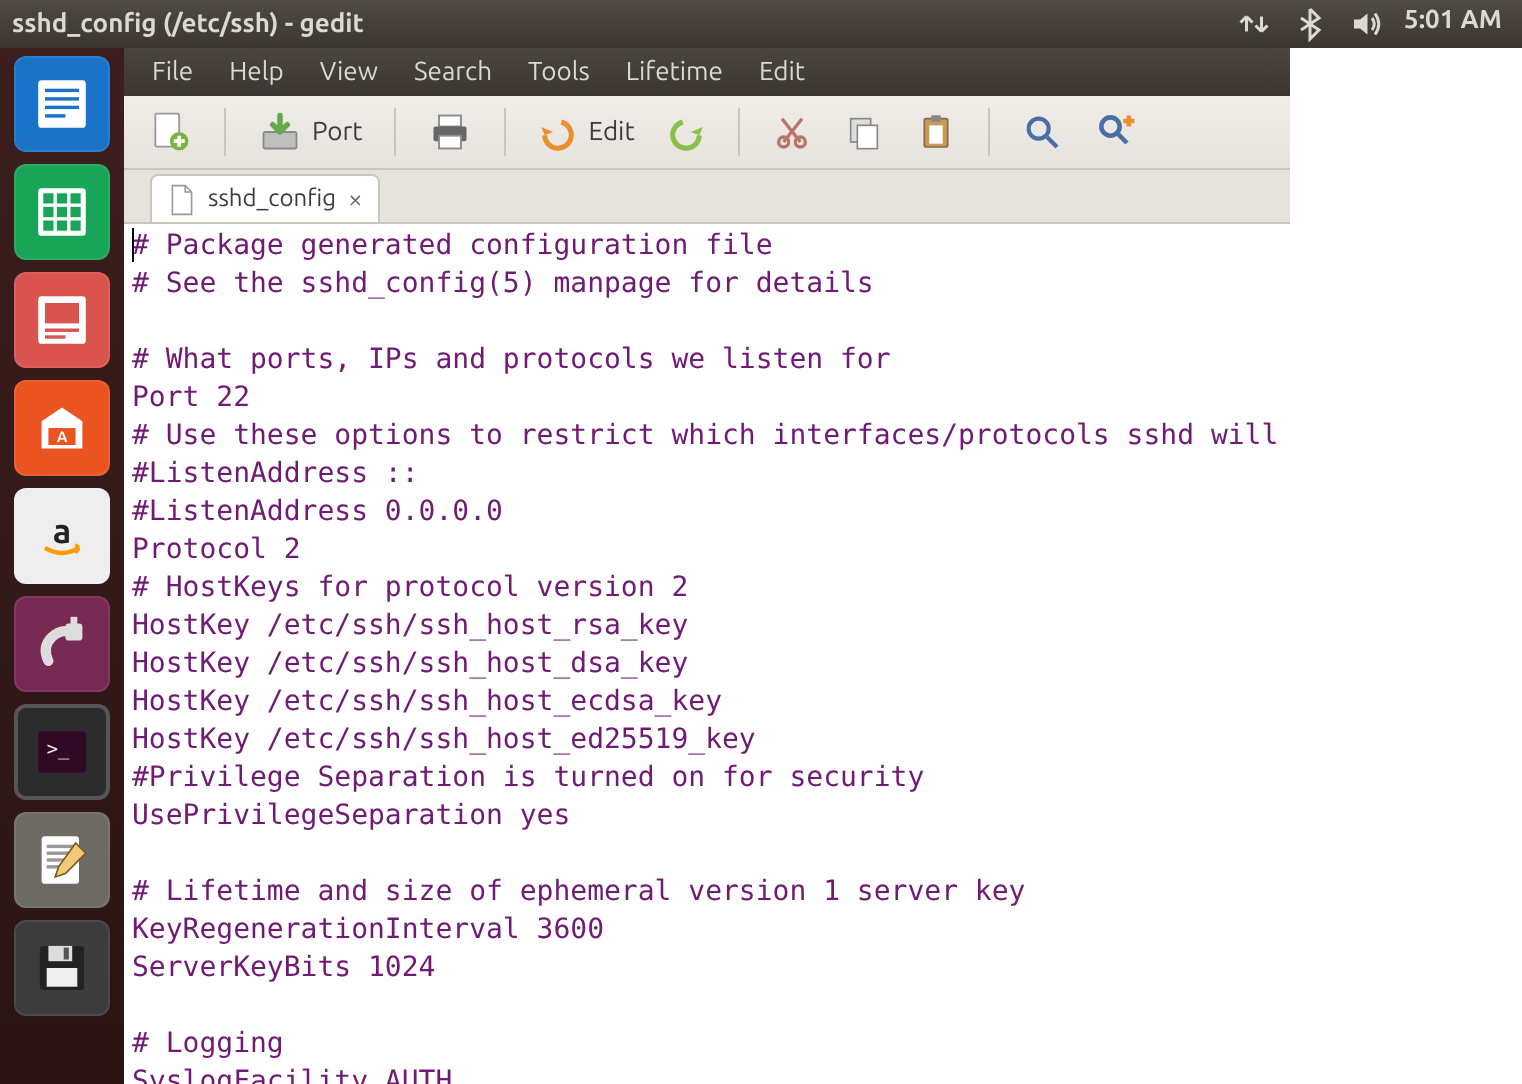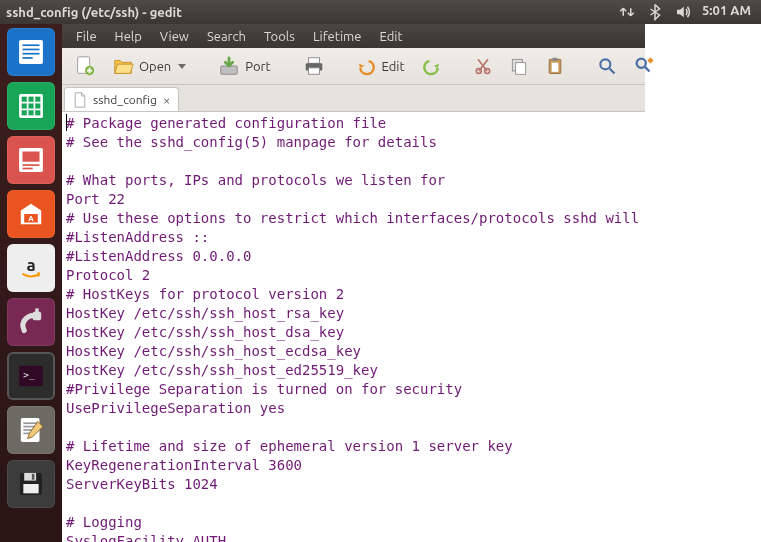--- a/index.html
+++ b/index.html
@@ -102,21 +102,21 @@
   .tb-btn .txt { }
   .tb-sep { width: 1px; height: 24px; background: #c9c4bd; margin: 0 4px; }
   .dropdown-caret { width:0;height:0;border-left:4px solid transparent;border-right:4px solid transparent;border-top:5px solid #6d6b67; margin-left:2px; }
   
   .tabbar {
     height: 26px;
     background: #e6e2dd;
     border-bottom: 1px solid #c9c4bd;
     display: flex;
     align-items: flex-end;
-    padding-left: 2px;
+    padding-left: 13px;
   }
   .tab {
     height: 23px;
     background: #ffffff;
     border: 1px solid #c9c4bd;
     border-bottom: none;
     border-radius: 4px 4px 0 0;
     display: flex;
     align-items: center;
     padding: 0 8px;
@@ -268,28 +268,20 @@
     <span class="menu-item">Edit</span>
   </div>
 
   <div class="toolbar">
     <span class="tb-btn">
       <svg width="22" height="22" viewBox="0 0 24 24">
           <rect x="4" y="2" width="13" height="18" rx="1" fill="#fff" stroke="#999"></rect>
           <circle cx="17" cy="17" r="5" fill="#7cb342"></circle>
           <path d="M17 14 V20 M14 17 H20" stroke="#fff" stroke-width="2"></path>
         </svg>
-    </span>
-    <span class="tb-btn">
-      <svg width="22" height="22" viewBox="0 0 24 24">
-          <path d="M3 6 h6 l2 2 h10 v12 H3 Z" fill="#f5c24c" stroke="#c9922b"></path>
-          <path d="M3 20 L6 10 H23 L20 20 Z" fill="#ffe08a" stroke="#c9922b"></path>
-        </svg>
-      <span class="txt">Open</span>
-      <span class="dropdown-caret"></span>
     </span>
     <span class="tb-sep"></span>
     <span class="tb-btn">
       <svg width="22" height="22" viewBox="0 0 24 24">
           <rect x="3" y="12" width="18" height="9" rx="1" fill="#bfbfbf" stroke="#8a8a8a"></rect>
           <path d="M12 3 V12 M12 12 L8 8 M12 12 L16 8" stroke="#6aa84f" stroke-width="3" fill="none" stroke-linecap="round"></path>
         </svg>
       <span class="txt">Port</span>
     </span>
     <span class="tb-sep"></span>

